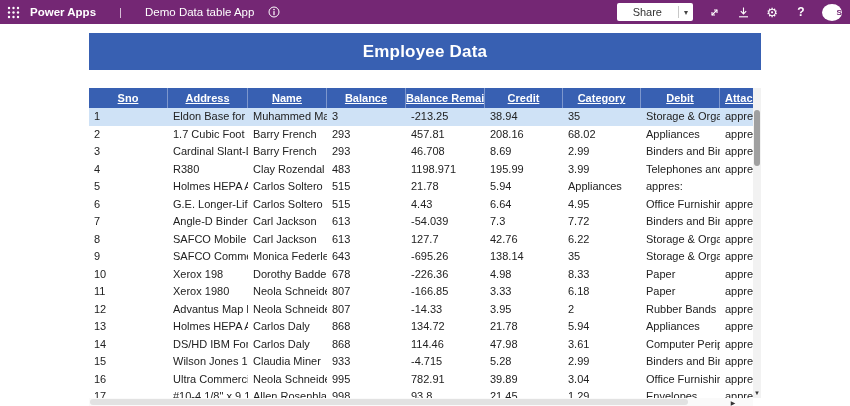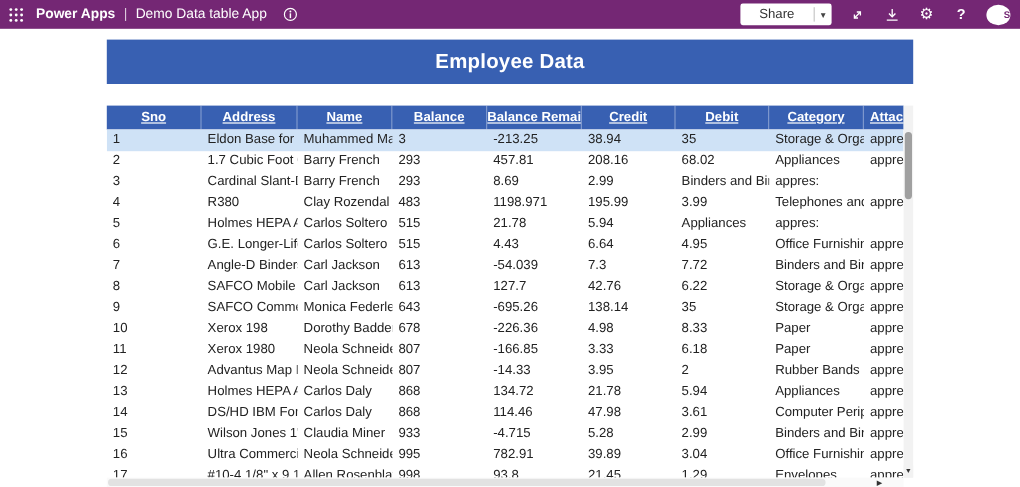--- a/index.html
+++ b/index.html
@@ -2,21 +2,21 @@
 <html style="--topbar: #742774; --accent: #3860b2; --selected: #cfe2f6;"><head>
 <meta charset="utf-8">
 <style>
   :root{ --topbar:#742774; --accent:#3860b2; --selected:#cfe2f6; }
   *{margin:0;padding:0;box-sizing:border-box;}
   html,body{width:850px;height:406px;overflow:hidden;background:#fff;
     font-family:"Liberation Sans","DejaVu Sans",sans-serif;}
   .topbar{position:absolute;top:0;left:0;width:850px;height:24px;background:var(--topbar);
     display:flex;align-items:center;color:#fff;z-index:5;}
   .waffle{width:26px;height:24px;display:flex;align-items:center;justify-content:center;cursor:pointer;}
-  .app-title{font-size:11.5px;margin-left:4px;display:flex;align-items:center;gap:7px;white-space:nowrap;}
+  .app-title{font-size:11.5px;margin-left:4px;display:flex;align-items:center;gap:23px;white-space:nowrap;}
   .app-title .brand{font-weight:700;}
   .app-title .sep{opacity:.75;font-weight:400;}
   .info-btn{margin-left:14px;display:flex;align-items:center;cursor:pointer;}
   .top-right{margin-left:auto;display:flex;align-items:center;gap:13px;padding-right:8px;}
   .share-btn{height:18px;background:#fff;color:#333;border:none;border-radius:2px;
     display:flex;align-items:center;font-size:11px;cursor:pointer;overflow:hidden;}
   .share-label{padding:0 16px;}
   .share-divider{width:1px;height:12px;background:#c8c8c8;}
   .share-chevron{padding:0 5px;font-size:8px;color:#444;}
   .tb-icon{width:16px;height:16px;display:flex;align-items:center;justify-content:center;
@@ -107,22 +107,22 @@
     <span>Employee Data</span>
   </div>
 
   <div class="thead">
       <div class="th">Sno</div>
       <div class="th">Address</div>
       <div class="th">Name</div>
       <div class="th">Balance</div>
       <div class="th">Balance Remaini...</div>
       <div class="th">Credit</div>
+      <div class="th">Category</div>
       <div class="th">Debit</div>
-      <div class="th">Category</div>
       <div class="th">Attachments</div>
     </div>
   <div class="tbody">
       <div class="trow selected">
         <div class="tcell">1</div>
         <div class="tcell">Eldon Base for s...</div>
         <div class="tcell">Muhammed Ma...</div>
         <div class="tcell">3</div>
         <div class="tcell">-213.25</div>
         <div class="tcell">38.94</div>
@@ -139,20 +139,21 @@
         <div class="tcell">208.16</div>
         <div class="tcell">68.02</div>
         <div class="tcell">Appliances</div>
         <div class="tcell">appres:</div>
       </div>
       <div class="trow">
         <div class="tcell">3</div>
         <div class="tcell">Cardinal Slant-D...</div>
         <div class="tcell">Barry French</div>
         <div class="tcell">293</div>
+        <div class="tcell">46.708</div>
         <div class="tcell">8.69</div>
         <div class="tcell">2.99</div>
         <div class="tcell">Binders and Bin...</div>
         <div class="tcell">appres:</div>
       </div>
       <div class="trow">
         <div class="tcell">4</div>
         <div class="tcell">R380</div>
         <div class="tcell">Clay Rozendal</div>
         <div class="tcell">483</div>

